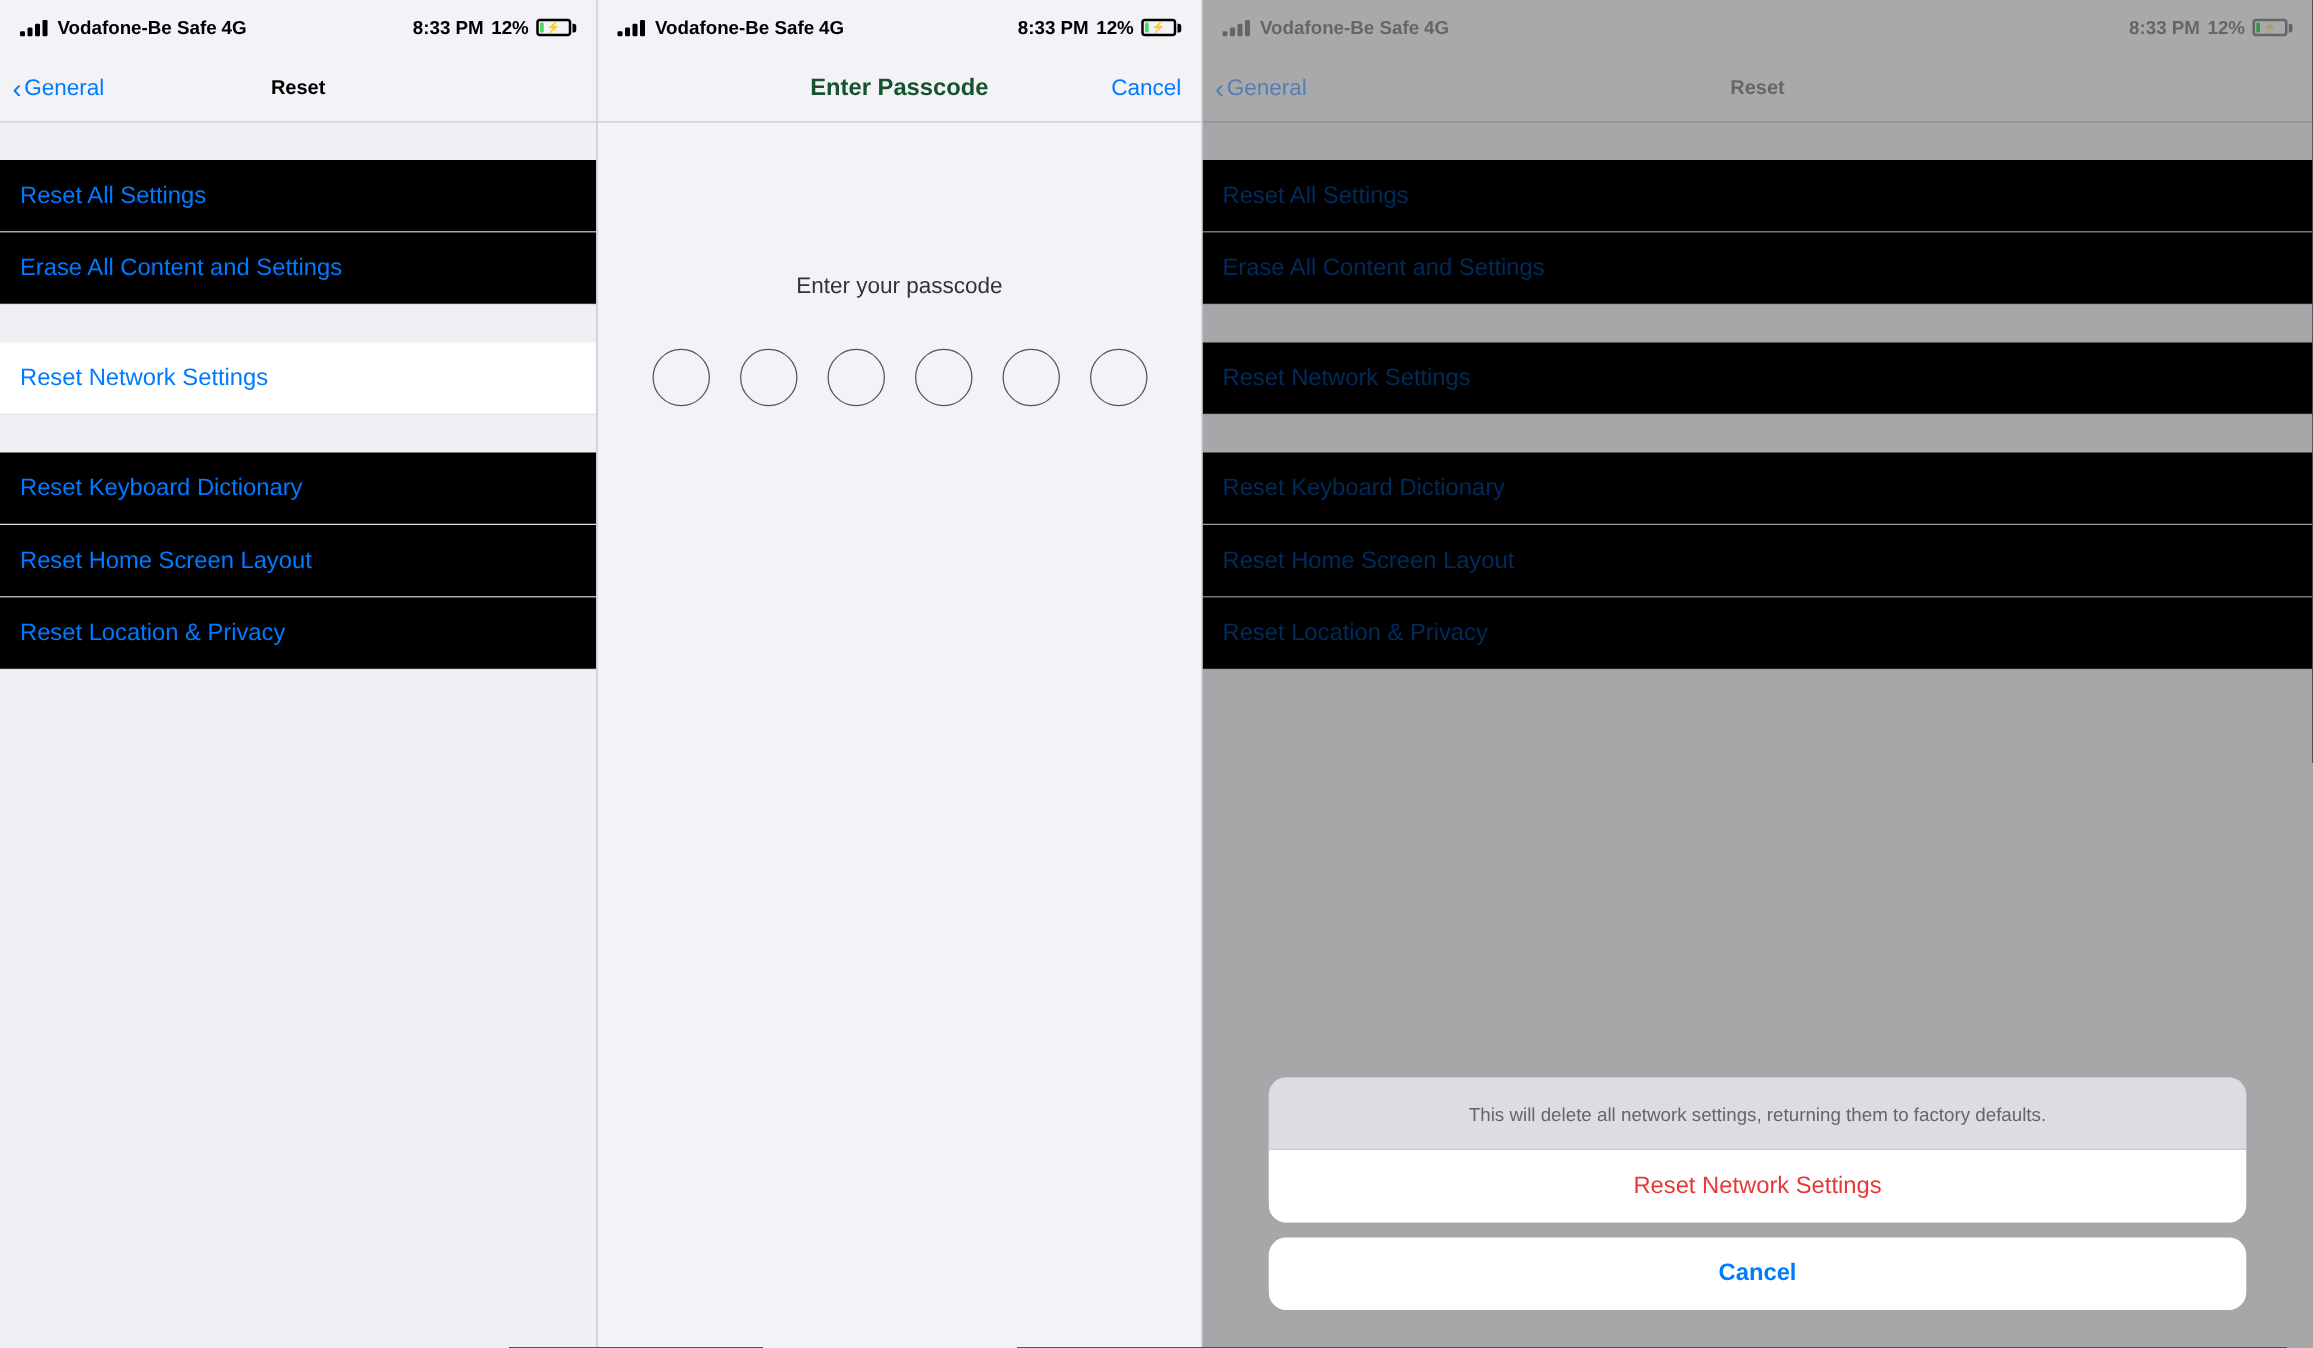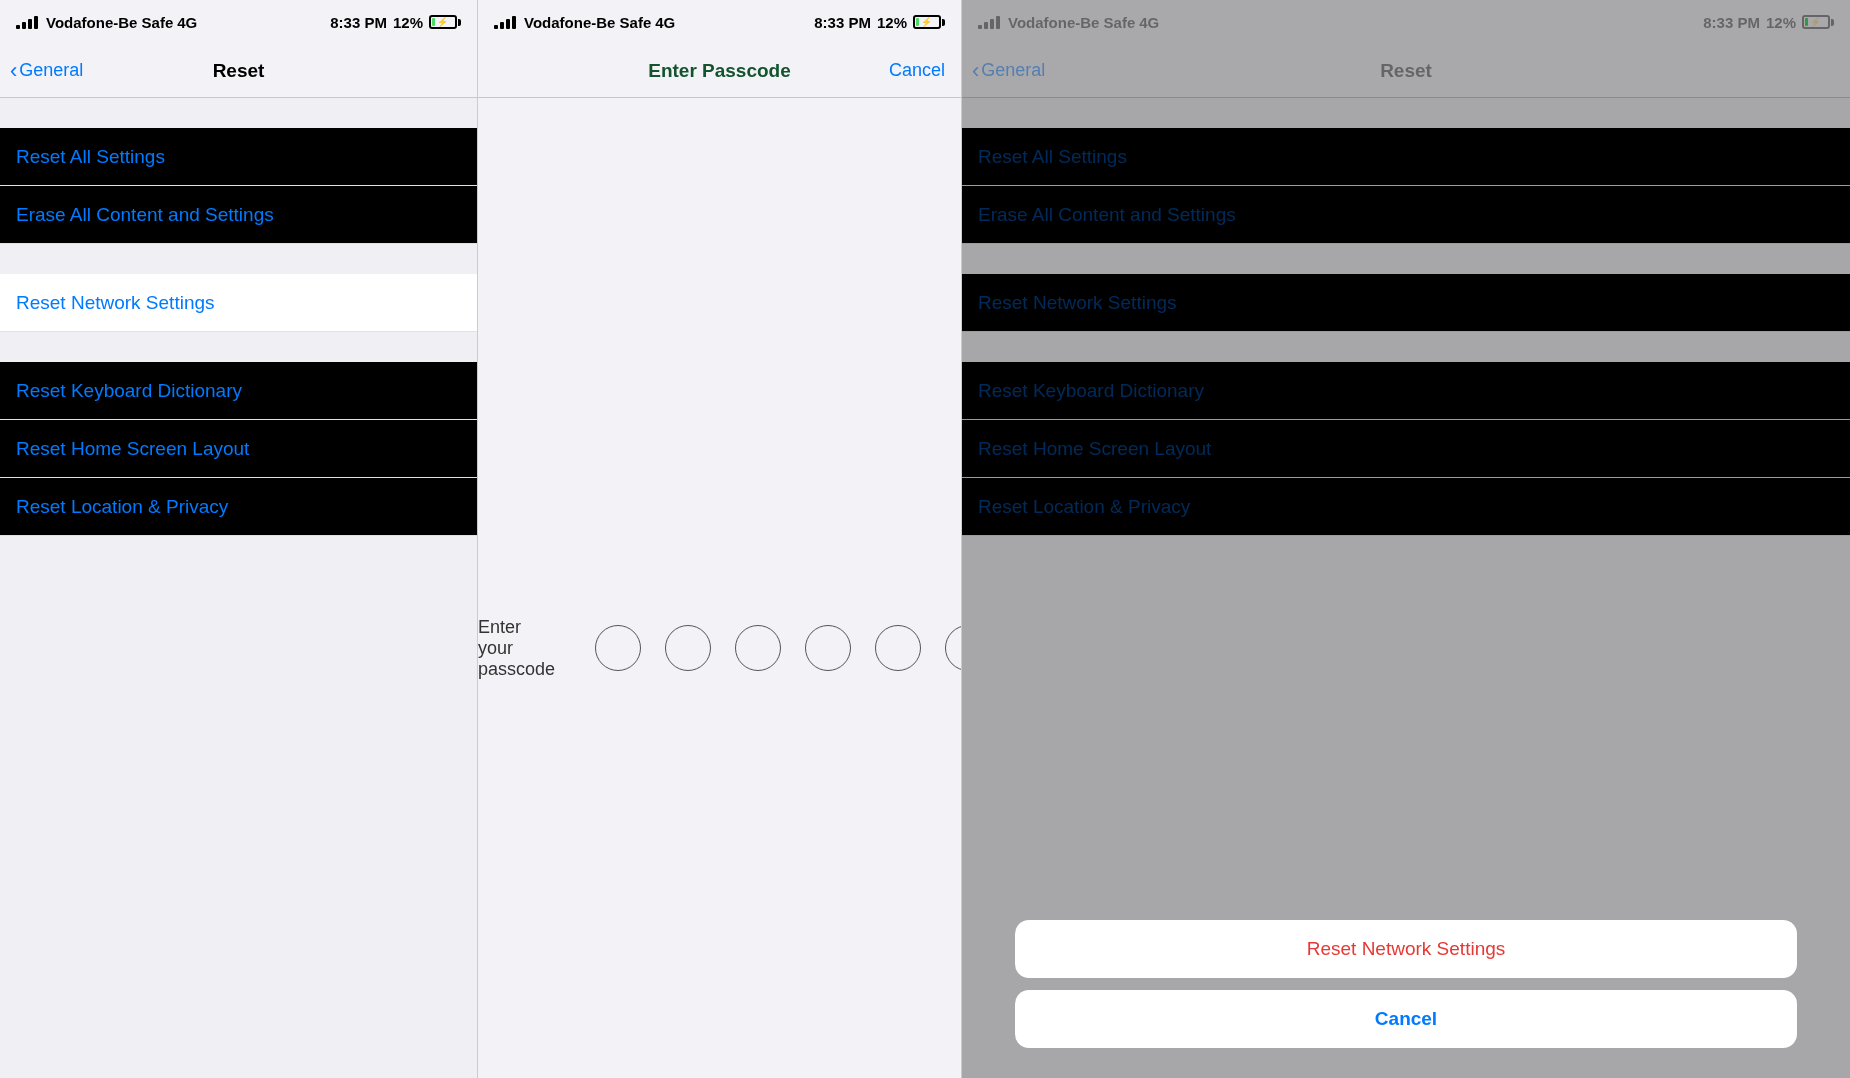--- a/index.html
+++ b/index.html
@@ -143,21 +143,21 @@
       cursor: pointer;
     }
 
     .nav-back-chevron {
       font-size: 22px;
       margin-right: 2px;
       line-height: 1;
     }
 
     .nav-title {
-      font-size: 19px;
+      font-size: 16px;
       font-weight: 600;
       color: #000;
     }
 
     
     .settings-list {
       flex: 1;
       overflow-y: auto;
       background: #efeff4;
     }
@@ -237,21 +237,21 @@
       right: 16px;
       font-size: 18px;
       color: #007aff;
       cursor: pointer;
     }
 
     .passcode-content {
       flex: 1;
       background: #f2f2f7;
       display: flex;
-      flex-direction: row;
+      flex-direction: column;
       align-items: center;
       padding-top: 120px;
       gap: 40px;
     }
 
     .passcode-prompt {
       font-size: 18px;
       color: #333;
     }
 
@@ -488,17 +488,18 @@
     <div class="settings-item">
       <span class="settings-item-text">Reset Home Screen Layout</span>
     </div>
     <div class="settings-item">
       <span class="settings-item-text">Reset Location &amp; Privacy</span>
     </div>
   </div>
 
   <div class="alert-overlay">
     <div class="alert-sheet">
+      <div class="alert-message">This will delete all network settings, returning them to factory defaults.</div>
       <div class="alert-action-red">Reset Network Settings</div>
     </div>
     <div class="alert-cancel-btn">Cancel</div>
   </div>
 </div>
 
 </body></html>

